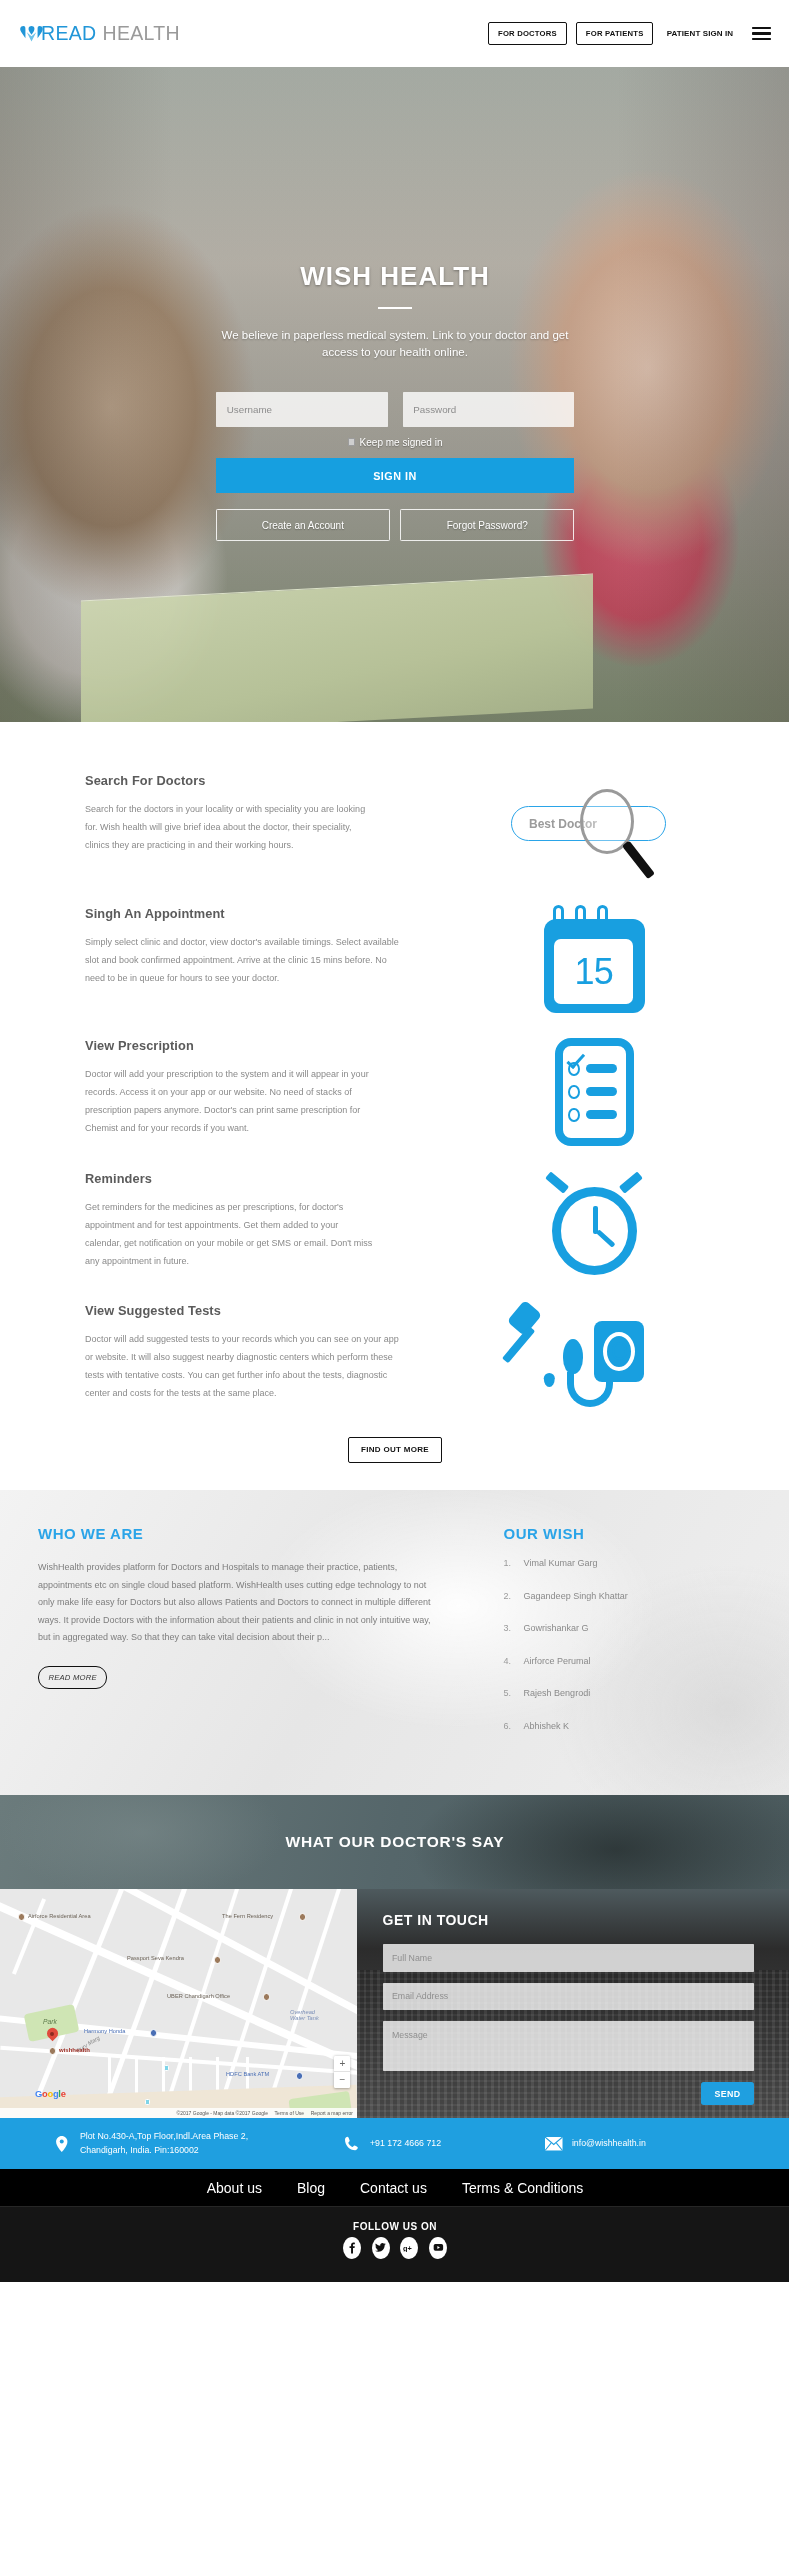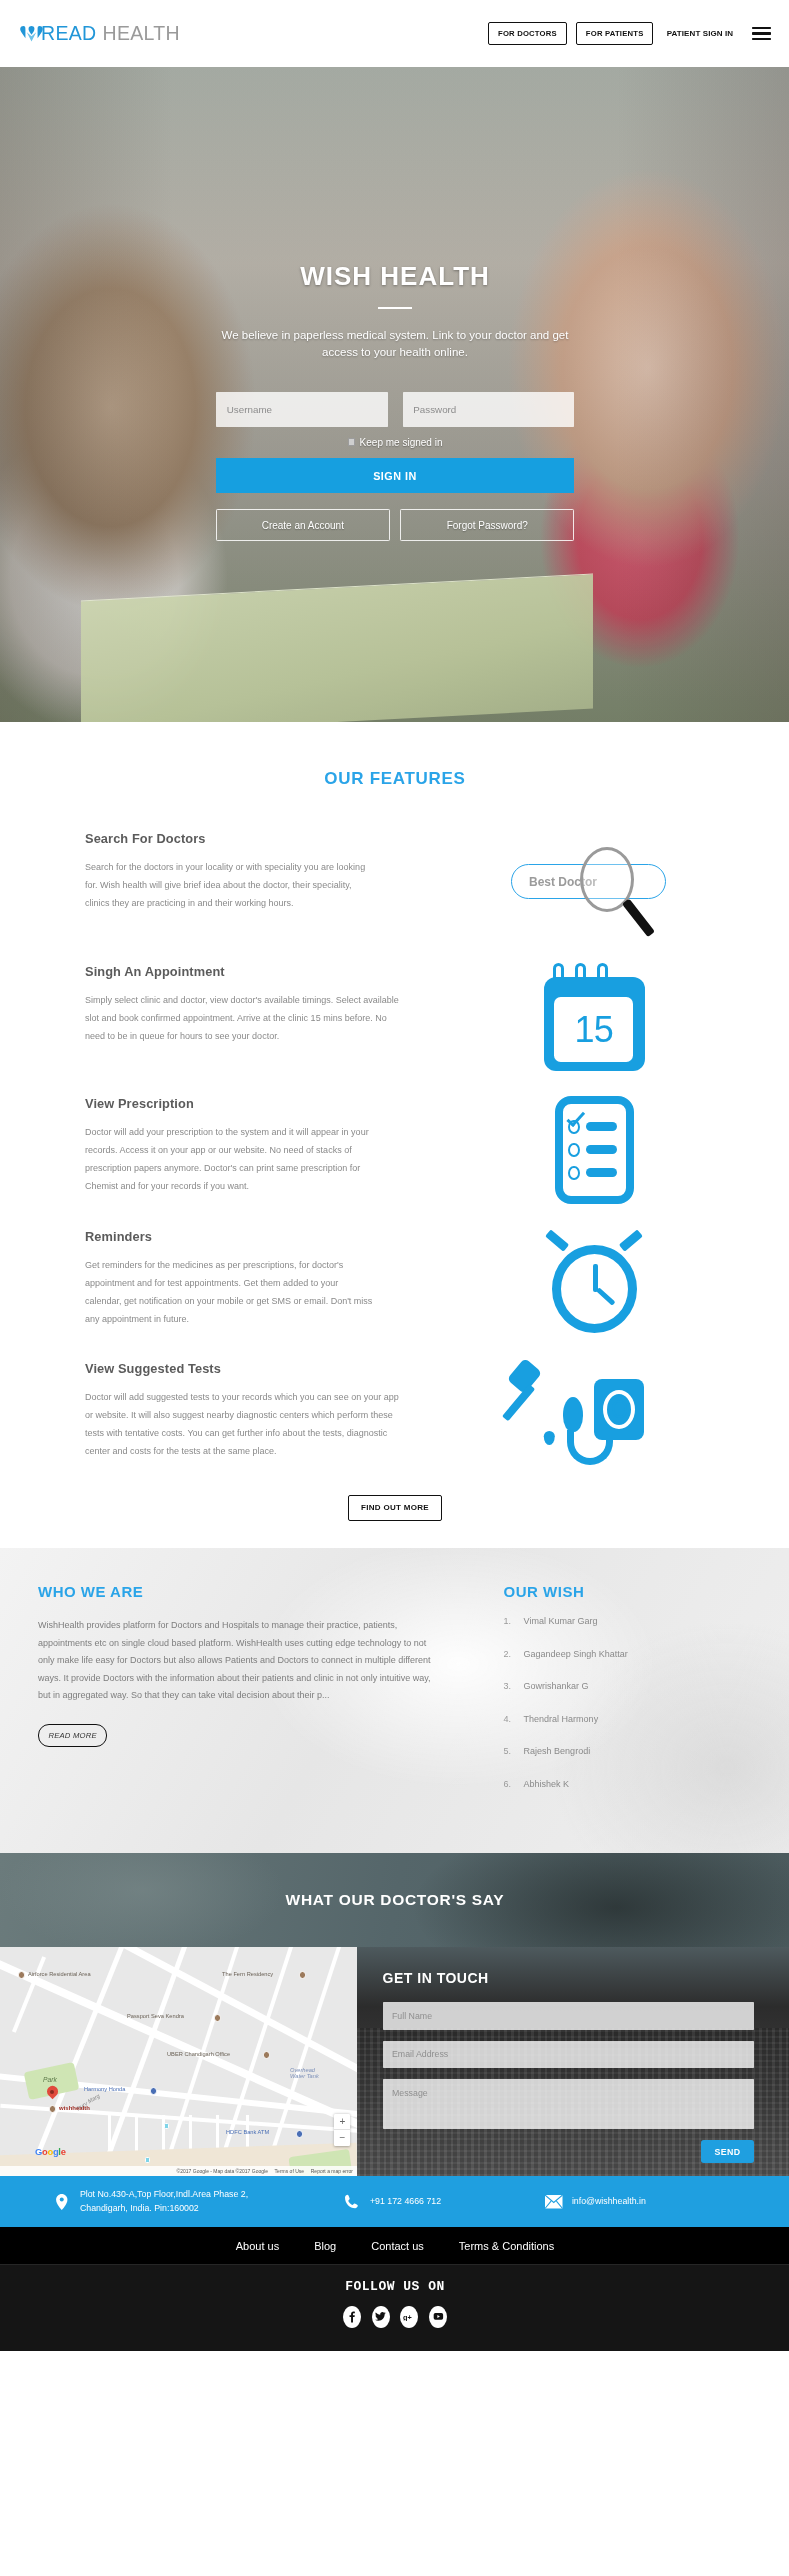--- a/index.html
+++ b/index.html
@@ -535,29 +535,28 @@
   .cb-item.addr { width: 290px; }
   .cb-item.phone { width: 202px; }
 
   
   .footer-nav {
     background: #000; height: 38px;
     display:flex; align-items:center; justify-content:center; gap: 35px;
     border-bottom: 0.7px solid #262626;
   }
   .footer-nav a {
-    color:#fff; font-size: 11px; text-decoration:none; cursor:pointer;
+    color:#fff; font-size: 14px; text-decoration:none; cursor:pointer;
   }
   .footer-bottom {
     background: #151515; padding: 13.5px 0 23px; text-align:center;
   }
   .follow {
-    color:#fff; font-size: 13px; font-weight: 700; letter-spacing: 0.5px;
-    margin-bottom: 12px;
-    font-family: Liberation Mono, monospace;
+    color:#fff; font-size: 10px; font-weight: 700; letter-spacing: 0.5px;
+    margin-bottom: 5px;
   }
   .socials { display:flex; justify-content:center; gap: 10.8px; }
   .soc {
     width: 18px; height: 22px; border-radius: 50%;
     background:#fff; color:#111;
     display:flex; align-items:center; justify-content:center;
     font-size: 10px; font-weight: 700; cursor:pointer;
     font-family: "Liberation Sans", sans-serif;
   }
   .soc svg { display:block; }
@@ -615,21 +614,20 @@
     <button class="signin-btn">SIGN IN</button>
 
     <div class="alt-row">
       <button class="alt-btn">Create an Account</button>
       <button class="alt-btn">Forgot Password?</button>
     </div>
   </div>
 </section>
 
 <section class="features">
-  <h2 class="features-title">OUR FEATURES</h2>
 
   <div class="feature">
     <div class="f-copy">
       <div class="f-title">Search For Doctors</div>
       <div class="f-text">Search for the doctors in your locality or with speciality you are looking for. Wish health will give brief idea about the doctor, their speciality, clinics they are practicing in and their working hours.</div>
     </div>
     <div class="f-art">
       <div class="search-art">
         <div class="search-pill">
           <span>Best Doctor</span>
@@ -733,21 +731,21 @@
       <h2 class="sec-h">WHO WE ARE</h2>
       <p class="about-text">WishHealth provides platform for Doctors and Hospitals to manage their practice, patients, appointments etc on single cloud based platform. WishHealth uses cutting edge technology to not only make life easy for Doctors but also allows Patients and Doctors to connect in multiple different ways. It provide Doctors with the information about their patients and clinic in not only intuitive way, but in aggregated way. So that they can take vital decision about their p...</p>
       <button class="read-btn">READ MORE</button>
     </div>
     <div class="about-right">
       <h2 class="sec-h">OUR WISH</h2>
       <ol class="team-list">
         <li>Vimal Kumar Garg</li>
         <li>Gagandeep Singh Khattar</li>
         <li>Gowrishankar G</li>
-        <li>Thendral Harmony</li>
+        <li>Airforce Perumal</li>
         <li>Rajesh Bengrodi</li>
         <li>Abhishek K</li>
       </ol>
     </div>
   </div>
 </section>
 
 <section class="testi">
   <h2>WHAT OUR DOCTOR'S SAY</h2>
 </section>

